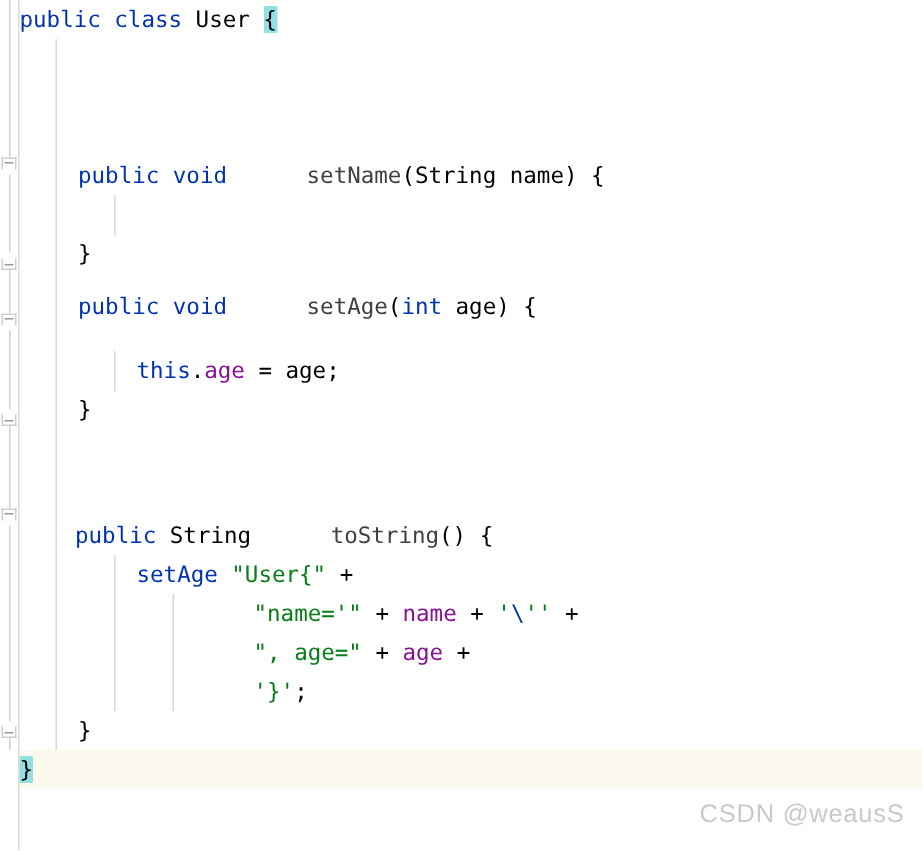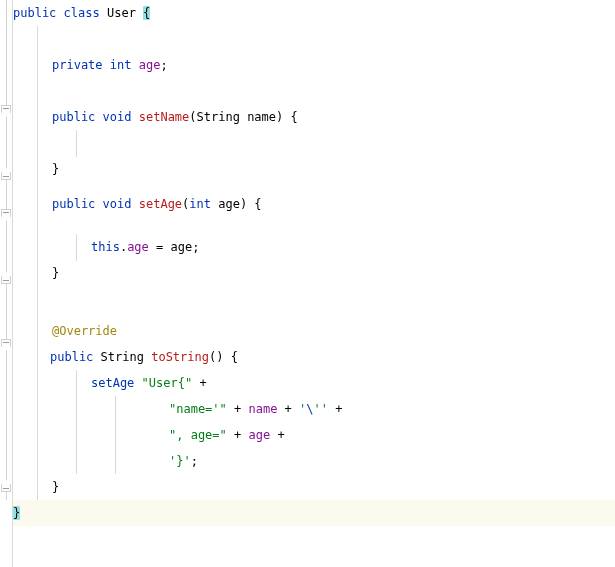--- a/index.html
+++ b/index.html
@@ -99,21 +99,21 @@
     height: 567px;
   }
 
   .line {
     position: absolute;
     left: 0;
     height: 26px;
     line-height: 26px;
     white-space: pre;
     font-family: "DejaVu Sans Mono", monospace;
-    font-size: 12px;
+    font-size: 15px;
     color: #000000;
   }
 
   
   .caret-line {
     position: absolute;
     left: 13px;
     width: 602px;
     height: 26px;
     background: #fcfaee;
@@ -123,21 +123,21 @@
   .indent-guide {
     position: absolute;
     width: 1px;
     background: #d8d8d8;
   }
 
   
   .kw      { color: #0033b3; }       
   .type    { color: #000000; }       
   .field   { color: #871094; }       
-  .method  { color: #b91c1c; }       
+  .method  { color: #404040; margin-left: 44px; }       
   .str     { color: #067d17; }       
   .esc     { color: #0037a6; }       
   .anno    { color: #9e880d; }       
   .plain   { color: #000000; }
 
   
   .brace-hl {
     background: #93e0e3;
     border-radius: 1px;
   }
@@ -200,30 +200,29 @@
       </div>
       <div class="fold-marker up" style="top: 480px;">
         <div class="fm-box"></div>
         <div class="fm-point"></div>
         <div class="fm-dash"></div>
       </div>
     </div>
 
   <div id="code">
       <div class="line" style="top: 0px; left: 0px;"><span class="kw">public</span><span class="plain"> </span><span class="kw">class</span><span class="plain"> </span><span class="type">User</span><span class="plain"> </span><span class="plain brace-hl">{</span></div>
-      <div class="line" style="top: 52px; left: 39px;"><span class="kw">private</span><span class="plain"> </span><span class="kw">int</span><span class="plain"> </span><span class="field">age</span><span class="plain">;</span></div>
       <div class="line" style="top: 104px; left: 39px;"><span class="kw">public</span><span class="plain"> </span><span class="kw">void</span><span class="plain"> </span><span class="method">setName</span><span class="plain">(</span><span class="type">String</span><span class="plain"> name) {</span></div>
       <div class="line" style="top: 156px; left: 39px;"><span class="plain">}</span></div>
       <div class="line" style="top: 191px; left: 39px;"><span class="kw">public</span><span class="plain"> </span><span class="kw">void</span><span class="plain"> </span><span class="method">setAge</span><span class="plain">(</span><span class="kw">int</span><span class="plain"> age) {</span></div>
       <div class="line" style="top: 234px; left: 78px; text-align: center;"><span class="kw">this</span><span class="plain">.</span><span class="field">age</span><span class="plain"> = age;</span></div>
       <div class="line" style="top: 260px; left: 39px;"><span class="plain">}</span></div>
-      <div class="line" style="top: 318px; left: 39px;"><span class="anno">@Override</span></div>
       <div class="line" style="top: 344px; left: 37px;"><span class="kw">public</span><span class="plain"> </span><span class="type">String</span><span class="plain"> </span><span class="method">toString</span><span class="plain">() {</span></div>
       <div class="line" style="top: 370px; left: 78px;"><span class="kw">setAge</span><span class="plain"> </span><span class="str">"User{"</span><span class="plain"> +</span></div>
       <div class="line" style="top: 396px; left: 156px;"><span class="str">"name='"</span><span class="plain"> + </span><span class="field">name</span><span class="plain"> + </span><span class="str">'</span><span class="esc">\</span><span class="str">''</span><span class="plain"> +</span></div>
       <div class="line" style="top: 422px; left: 156px;"><span class="str">", age="</span><span class="plain"> + </span><span class="field">age</span><span class="plain"> +</span></div>
       <div class="line" style="top: 448px; left: 156px;"><span class="str">'}'</span><span class="plain">;</span></div>
       <div class="line" style="top: 474px; left: 39px;"><span class="plain">}</span></div>
       <div class="line" style="top: 500px; left: 0px;"><span class="plain brace-hl">}</span></div>
     </div>
 
+  <div id="watermark">CSDN @weausS</div>
 
 </div>
 
 </body></html>

